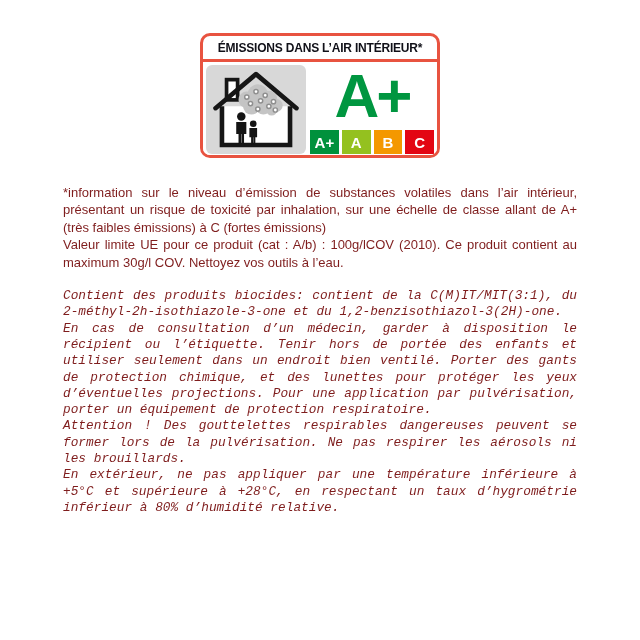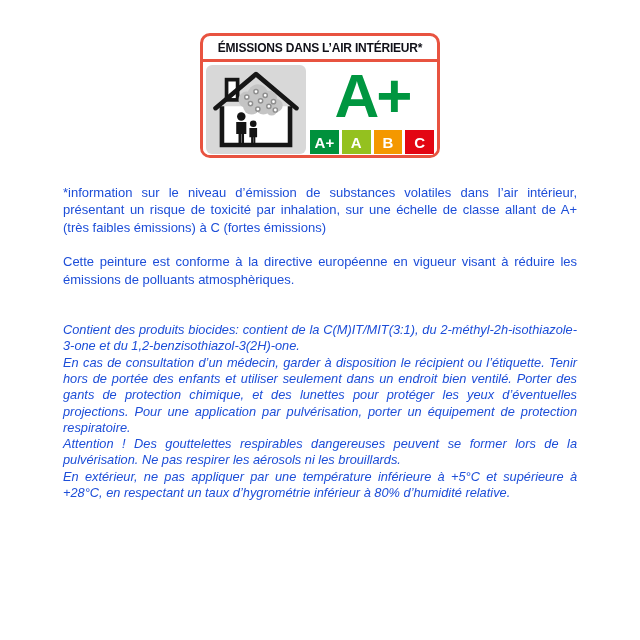--- a/index.html
+++ b/index.html
@@ -69,29 +69,29 @@
   .text-area {
     position:absolute;
     left:63px; top:184px;
     width:514px;
   }
   .text-area p {
     margin:0;
     text-align:justify;
     font-size:13px;
     line-height:17.4px;
-    color:#1d4ed8;
+    color:#7f1d1d;
   }
   .gap-before { margin-top:17px !important; }
   .safety-block p {
     font-style:italic;
     font-size:12.8px;
     line-height:16.3px;
   }
-  .safety-block { margin-top:34px; }
+  .safety-block { margin-top:17px;font-family:Liberation Mono, monospace; }
 </style>
 </head>
 <body>
 
 <div class="page">
 
   <div class="air-label" style="border-color: rgb(232, 83, 64);">
     <div class="air-label-title" style="border-bottom-color: rgb(232, 83, 64);">ÉMISSIONS DANS L’AIR INTÉRIEUR*</div>
 
     <div class="air-label-body">
@@ -148,21 +148,21 @@
             <div class="scale-box" style="background-color: rgb(227, 6, 19);">C</div>
           </div>
       </div>
 
     </div>
   </div>
 
   <div class="text-area">
     <p>*information sur le niveau d’émission de substances volatiles dans l’air intérieur, présentant un risque de toxicité par inhalation, sur une échelle de classe allant de A+ (très faibles émissions) à C (fortes émissions)</p>
 
-    <p class="gap-before">Cette peinture est conforme à la directive européenne en vigueur visant à réduire les émissions de polluants atmosphèriques.</p>
+    <p>Valeur limite UE pour ce produit (cat : A/b) : 100g/lCOV (2010). Ce produit contient au maximum 30g/l COV. Nettoyez vos outils à l’eau.</p>
 
     <div class="safety-block">
       <p>Contient des produits biocides: contient de la C(M)IT/MIT(3:1), du 2-méthyl-2h-isothiazole-3-one et du 1,2-benzisothiazol-3(2H)-one.</p>
       <p>En cas de consultation d’un médecin, garder à disposition le récipient ou l’étiquette. Tenir hors de portée des enfants et utiliser seulement dans un endroit bien ventilé. Porter des gants de protection chimique, et des lunettes pour protéger les yeux d’éventuelles projections. Pour une application par pulvérisation, porter un équipement de protection respiratoire.</p>
       <p>Attention ! Des gouttelettes respirables dangereuses peuvent se former lors de la pulvérisation. Ne pas respirer les aérosols ni les brouillards.</p>
       <p>En extérieur, ne pas appliquer par une température inférieure à +5°C et supérieure à +28°C, en respectant un taux d’hygrométrie inférieur à 80% d’humidité relative.</p>
     </div>
   </div>
 
 </div>

